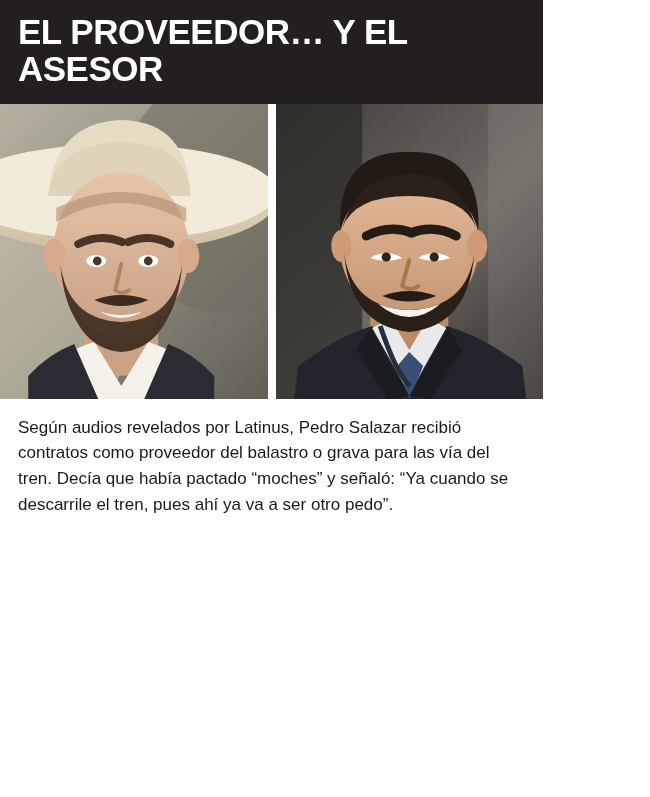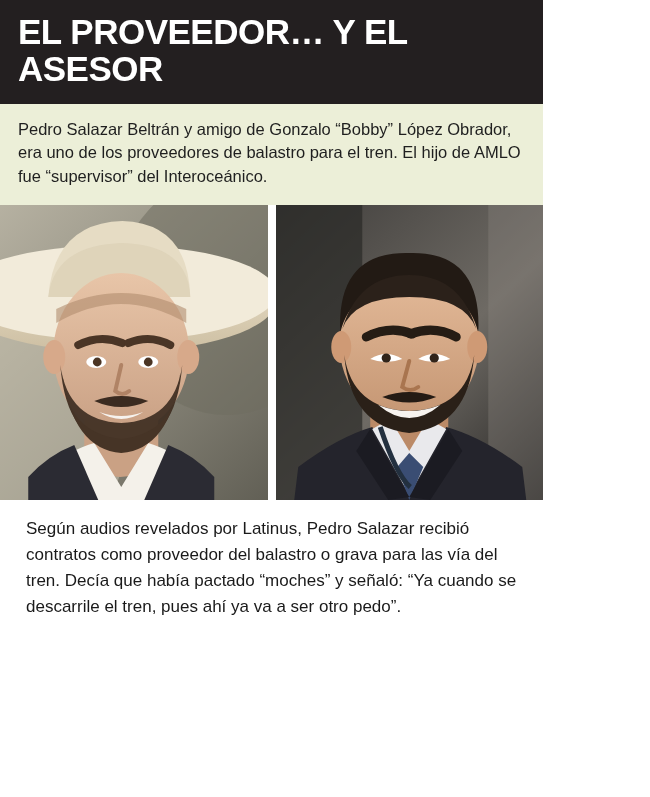--- a/index.html
+++ b/index.html
@@ -64,21 +64,21 @@
     overflow: hidden;
     flex: 1 1 0;
     background: #cfcfcf;
   }
   .photo svg { display: block; width: 100%; height: 100%; }
 
   
   .columns {
     display: flex;
     flex: 1 1 auto;
-    padding: 10px 0 0 8px;
+    padding: 10px 0 0 0;
     background: #ffffff;
     gap: 33px;
   }
   .col {
     flex: 1 1 0;
     padding: 6px 20px 10px 18px;
     font-size: 17px;
     line-height: 1.52;
     color: #1a1a1a;
   }
@@ -91,23 +91,20 @@
 </style>
 </head>
 <body>
 
 <div class="infographic">
 
   <div class="header-bar">
     <h1 class="header-title">EL PROVEEDOR… Y EL ASESOR</h1>
   </div>
 
-  <div class="deck">
-    <p class="deck-text">Pedro Salazar Beltrán y amigo de Gonzalo “Bobby” López Obrador, era uno de los proveedores de balastro para el tren. El hijo de AMLO fue “supervisor” del Interoceánico.</p>
-  </div>
 
   <div class="photo-row">
 
     <div class="photo">
       <svg viewBox="0 0 315 295" preserveAspectRatio="xMidYMid slice" aria-hidden="true">
         <defs>
           <linearGradient id="bgL" x1="0" y1="0" x2="1" y2="1">
             <stop offset="0%" stop-color="#b9b4a4"></stop>
             <stop offset="50%" stop-color="#8e8b7e"></stop>
             <stop offset="100%" stop-color="#5e5c52"></stop>

